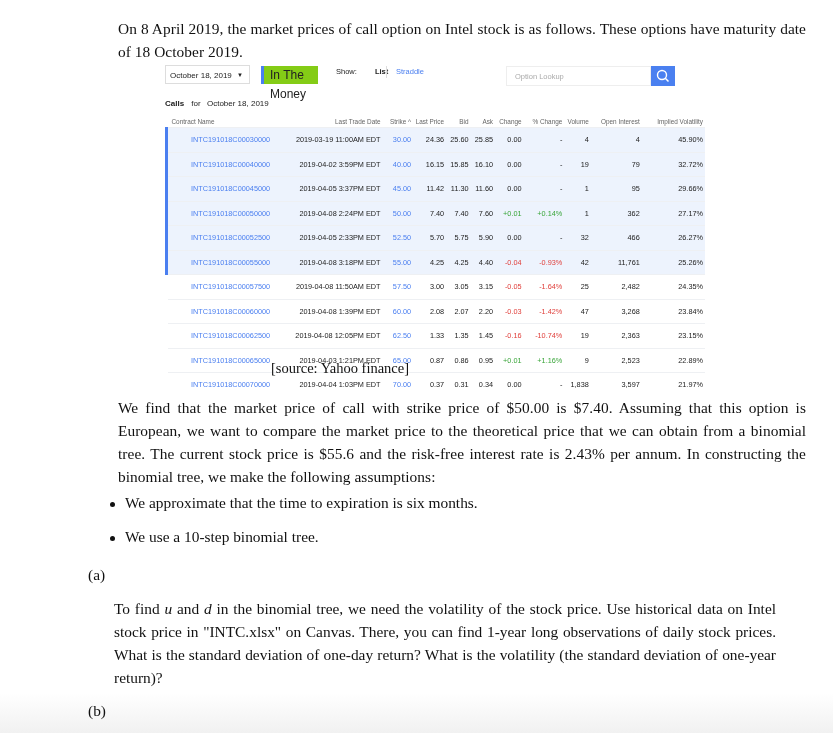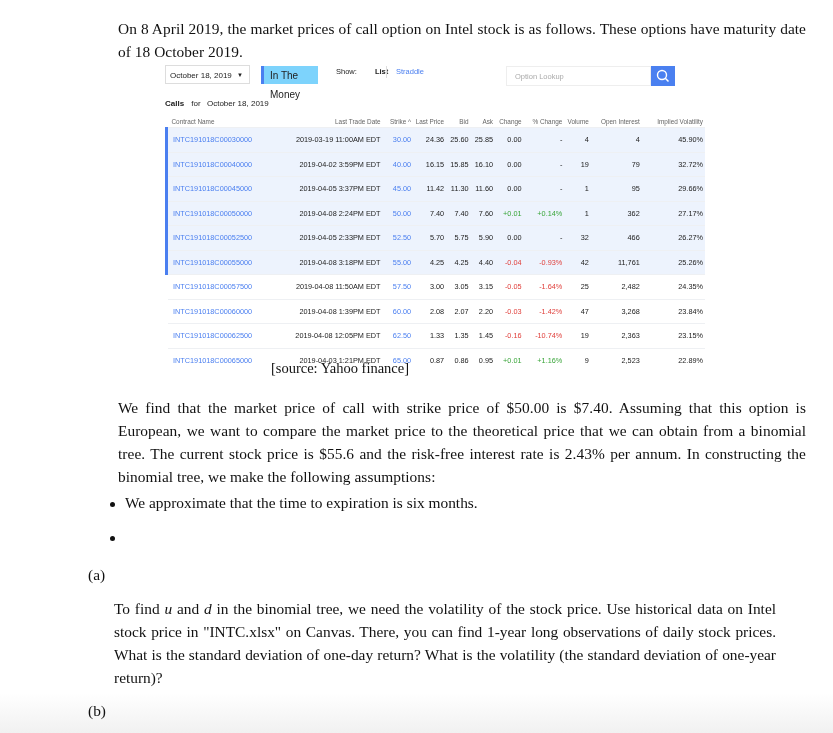--- a/index.html
+++ b/index.html
@@ -29,38 +29,38 @@
   .qitem .qlabel { position: absolute; left: 0; top: 0; }
   .qitem .qtext { margin-left: 26px; display: block; margin-top: 34px; }
   i.m { font-style: italic; }
 
   
   .yf { position: absolute; left: 160px; top: 60px; width: 552px; height: 295px;
         font-family: "Liberation Sans", "DejaVu Sans", sans-serif; color: #222; }
   .yf .date-select { position: absolute; left: 5px; top: 5px; width: 85px; height: 19px; border: 1px solid #ddd;
         font-size: 8px; line-height: 19px; padding-left: 4px; box-sizing: border-box; background:#fff; }
   .yf .date-select .caret { position: absolute; right: 6px; top: 0; font-size: 6px; }
-  .yf .itm { position: absolute; left: 101px; top: 6px; width: 57px; height: 18px; background: #7dd3fc;
-        border-left: 3px solid #4a7ff0; font-size: 10px; line-height: 19px; padding-left: 6px; box-sizing: border-box; }
+  .yf .itm { position: absolute; left: 101px; top: 6px; width: 57px; height: 18px; background: #84cc16;
+        border-left: 3px solid #4a7ff0; font-size: 12px; line-height: 19px; padding-left: 6px; box-sizing: border-box; }
   .yf .show { position: absolute; left: 176px; top: 7px; font-size: 7.5px; }
   .yf .show b { margin-left: 16px; }
   .yf .sep { position: absolute; left: 226px; top: 6px; width: 1px; height: 12px; background: #ddd; }
   .yf .straddle { position: absolute; left: 236px; top: 7px; font-size: 7.5px; color: #4a7ff0; }
   .yf .lookup { position: absolute; left: 346px; top: 6px; width: 145px; height: 20px; border: 1px solid #eee;
         font-size: 7.5px; color: #aaa; line-height: 20px; padding-left: 8px; box-sizing: border-box; }
   .yf .search-btn { position: absolute; left: 491px; top: 6px; width: 24px; height: 20px; background: #4a80f0; }
   .yf .calls { position: absolute; left: 5px; top: 39px; font-size: 8px; }
   .yf .calls b { margin-right: 5px; }
   .yf table { position: absolute; left: 5px; top: 56px; border-collapse: collapse; font-size: 7.3px; width: 540px; }
   .yf th { font-weight: normal; color: #666; height: 11px; padding: 0 2px; text-align: right; font-size: 6.4px; white-space: nowrap; }
   .yf th.c0 { text-align: left; padding-left: 5px; }
   .yf td { height: 23.5px; padding: 0 2px; border-top: 1px solid #eef0f3; text-align: right; white-space: nowrap; }
   .yf tr.itm-row td { background: #edf3fd; }
   .yf tr.itm-row td.c0 { border-left: 3px solid #4a7ff0; }
-  .yf td.c0 { text-align: left; color: #4a7ff0; padding-left: 5px; border-left: 3px solid transparent; }
+  .yf td.c0 { text-align: left; color: #4a7ff0; padding-left: 23px; border-left: 3px solid transparent; }
   .yf td.strike { color: #4a7ff0; }
   .yf td.pos { color: #3aa53a; }
   .yf td.neg { color: #e0403c; }
 </style>
 </head>
 <body>
 
 <div class="page-bottom-fade"></div>
 
 <p class="para" style="top:2px;">On 8 April 2019, the market prices of call option on Intel stock is as follows. These options have maturity date of 18 October 2019.</p>
@@ -229,33 +229,46 @@
           <td class="strike">65.00</td>
           <td>0.87</td>
           <td>0.86</td>
           <td>0.95</td>
           <td class="pos">+0.01</td>
           <td class="pos">+1.16%</td>
           <td>9</td>
           <td>2,523</td>
           <td>22.89%</td>
         </tr>
+        <tr>
+          <td class="c0">INTC191018C00070000</td>
+          <td>2019-04-04 1:03PM EDT</td>
+          <td class="strike">70.00</td>
+          <td>0.37</td>
+          <td>0.31</td>
+          <td>0.34</td>
+          <td>0.00</td>
+          <td>-</td>
+          <td>1,838</td>
+          <td>3,597</td>
+          <td>21.97%</td>
+        </tr>
       </tbody>
   </table>
 </div>
 
 <div class="caption" style="top:360px;">[source: Yahoo finance]</div>
 
 <p class="para" style="top:381px;">We find that the market price of call with strike price of $50.00 is $7.40. Assuming that this option is European, we want to compare the market price to the theoretical price that we can obtain from a binomial tree. The current stock price is $55.6 and the risk-free interest rate is 2.43% per annum. In constructing the binomial tree, we make the following assumptions:</p>
 
 <div class="bullet-row" style="top:494px;">
   <span class="dot"></span><span>We approximate that the time to expiration is six months.</span>
 </div>
 <div class="bullet-row" style="top:528px;">
-  <span class="dot"></span>
+  <span class="dot"></span><span>We use a 10-step binomial tree.</span>
 </div>
 
 <div class="qitem" style="top:563px;">
   <span class="qlabel">(a)</span>
   <span class="qtext"><span>To find </span><i class="m">u</i><span> and </span><i class="m">d</i><span> in the binomial tree, we need the volatility of the stock price. Use historical data on Intel stock price in "INTC.xlsx" on Canvas. There, you can find 1-year long observations of daily stock prices. What is the standard deviation of one-day return? What is the volatility (the standard deviation of one-year return)?</span></span>
 </div>
 
 <div class="qitem" style="top:699px;">
   <span class="qlabel">(b)</span>
   <span class="qtext"><span>What are </span><i class="m">u</i><span> and </span><i class="m">d</i><span> in the binomial tree? Use the estimated volatility.</span></span>

